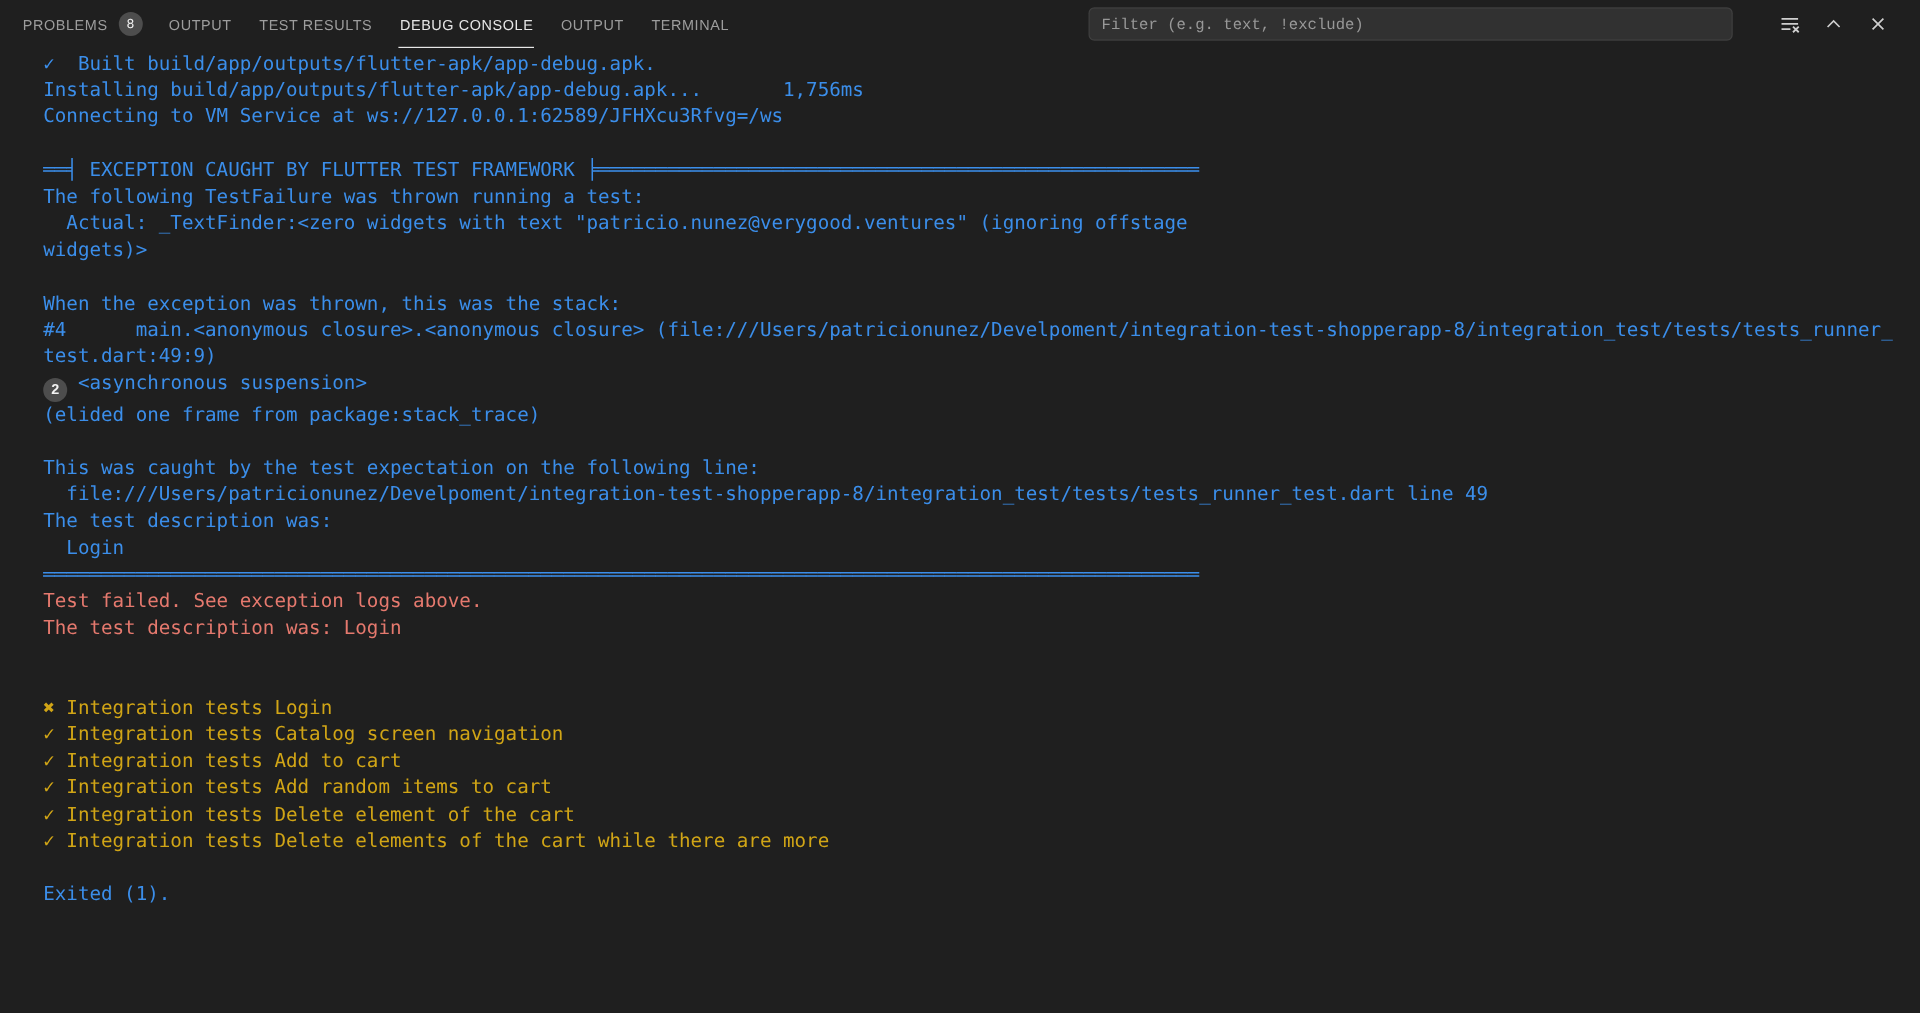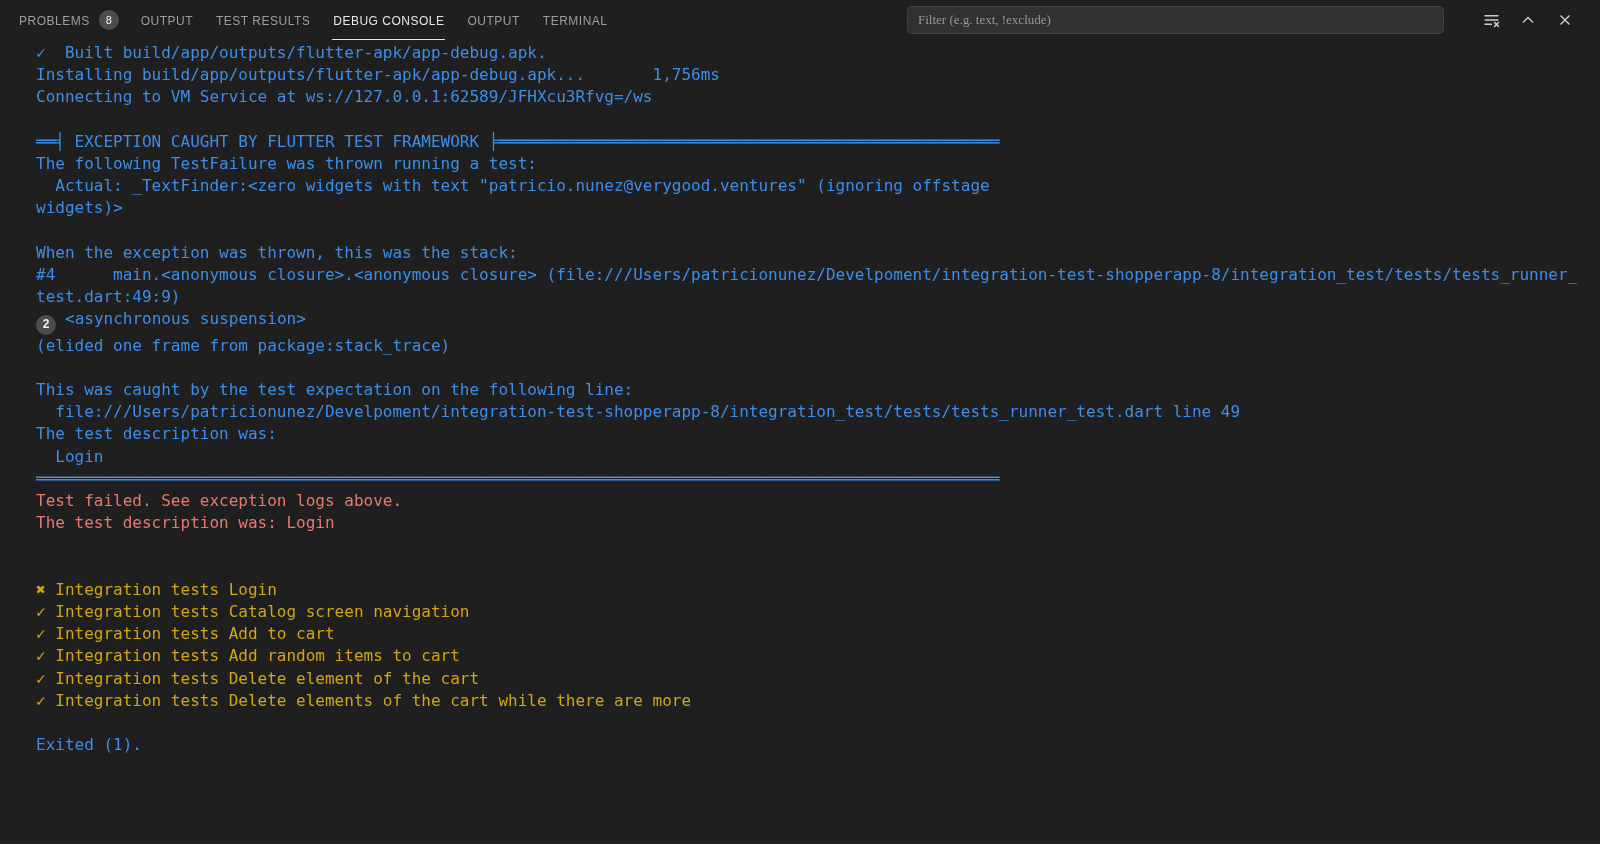--- a/index.html
+++ b/index.html
@@ -40,21 +40,21 @@
     padding:0 5px;
   }
 
   .filter-box { display:flex; align-items:center; }
   .filter-input {
     width:537px; height:28px;
     background:var(--input_bg, #313131);
     border:1px solid rgba(255,255,255,.08);
     border-radius:5px;
     color:#cccccc;
-    font-family:Liberation Serif, serif;
+    font-family:Liberation Mono, monospace;
     font-size:13px;
     padding:0 10px;
     outline:none;
   }
   .filter-input::placeholder { color:var(--placeholder_fg, #989898); }
 
   .header-actions { display:flex; align-items:center; gap:19px; margin-left:22px; }
   .icon-btn { width:18px; height:18px; display:flex; align-items:center; justify-content:center; cursor:pointer; }
   .icon-btn svg { stroke:var(--icon_fg, #cfcfcf); stroke-width:1.4; fill:none; }
 

